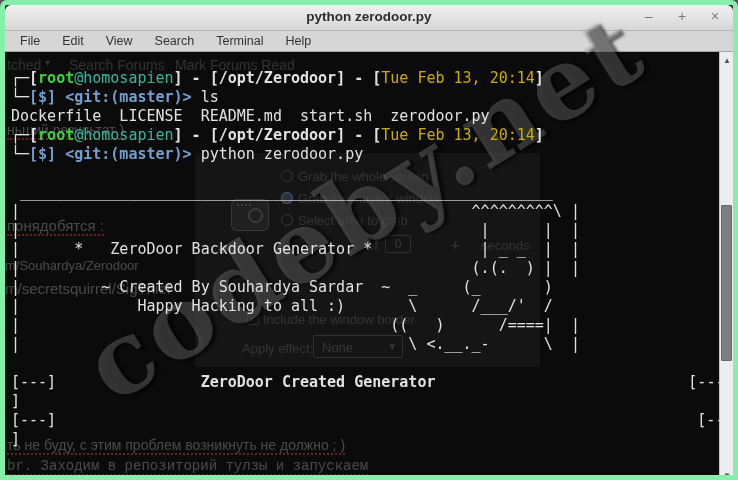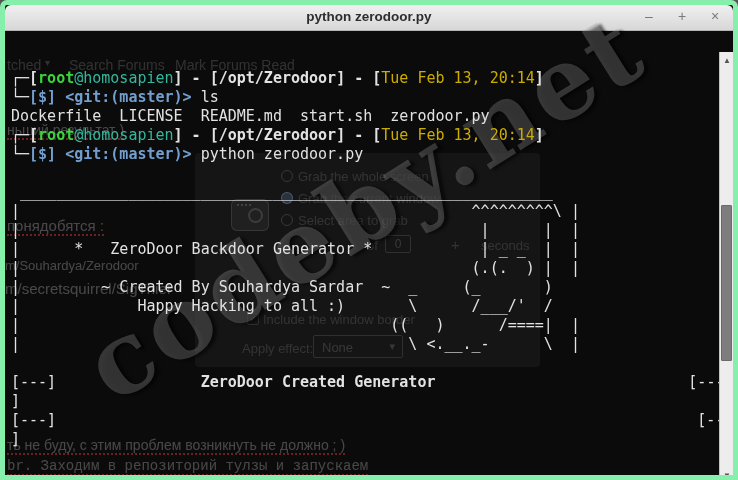--- a/index.html
+++ b/index.html
@@ -75,20 +75,28 @@
 
   <div class="titlebar">
     <div class="title">python zerodoor.py</div>
     <div class="winbtns">
       <div class="winbtn">–</div>
       <div class="winbtn">+</div>
       <div class="winbtn">×</div>
     </div>
   </div>
 
+  <div class="menubar">
+      <span class="menu-item">File</span>
+      <span class="menu-item">Edit</span>
+      <span class="menu-item">View</span>
+      <span class="menu-item">Search</span>
+      <span class="menu-item">Terminal</span>
+      <span class="menu-item">Help</span>
+    </div>
 
   <div class="terminal">
 
     <div class="ghost" style="left:2px; top:5px;">tched</div>
     <div class="ghost" style="left:40px; top:5px; font-size:10px;">▾</div>
     <div class="ghost" style="left:64px; top:5px;">Search Forums</div>
     <div class="ghost" style="left:170px; top:5px;">Mark Forums Read</div>
 
     <div class="ghost-panel"></div>
     <div class="camera">

